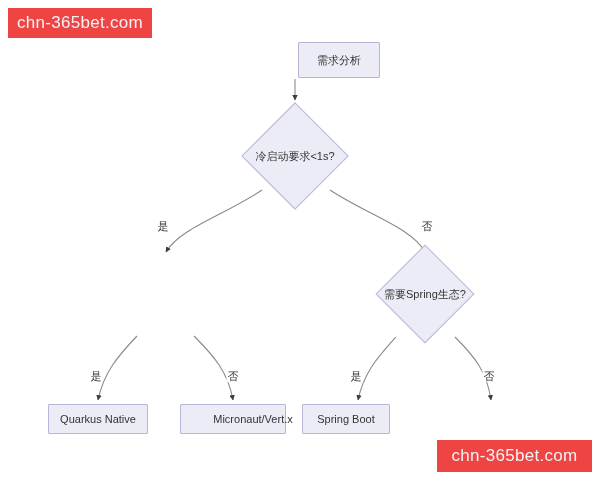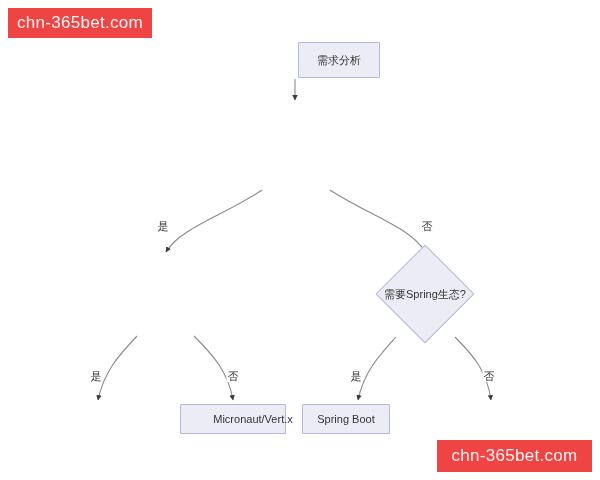--- a/index.html
+++ b/index.html
@@ -116,27 +116,34 @@
       <path d="M 396 337 C 378 357, 364 372, 358 400"></path>
 
       <path d="M 455 337 C 475 357, 487 372, 491 400"></path>
     </g>
   </svg>
 
   <div class="node rect" style="left:254px; top:42px; width:82px; height:36px;margin-left:44px;">
     <span class="label">需求分析</span>
   </div>
 
+  <div class="node diamond" style="left:233px; top:104px; width:124px; height:104px;">
+    <span class="dia-shape" style="width:74px; height:74px;"></span>
+    <span class="label">冷启动要求&lt;1s?</span>
+  </div>
 
 
   <div class="node diamond" style="left:370px; top:246px; width:110px; height:96px;">
     <span class="dia-shape" style="width:68px; height:68px;"></span>
     <span class="label">需要Spring生态?</span>
   </div>
 
+  <div class="node rect" style="left:48px; top:404px; width:100px; height:30px;">
+    <span class="label">Quarkus Native</span>
+  </div>
 
   <div class="node rect" style="left:180px; top:404px; width:106px; height:30px;padding-left:40px;">
     <span class="label">Micronaut/Vert.x</span>
   </div>
 
   <div class="node rect" style="left:302px; top:404px; width:88px; height:30px;">
     <span class="label">Spring Boot</span>
   </div>
 
 

